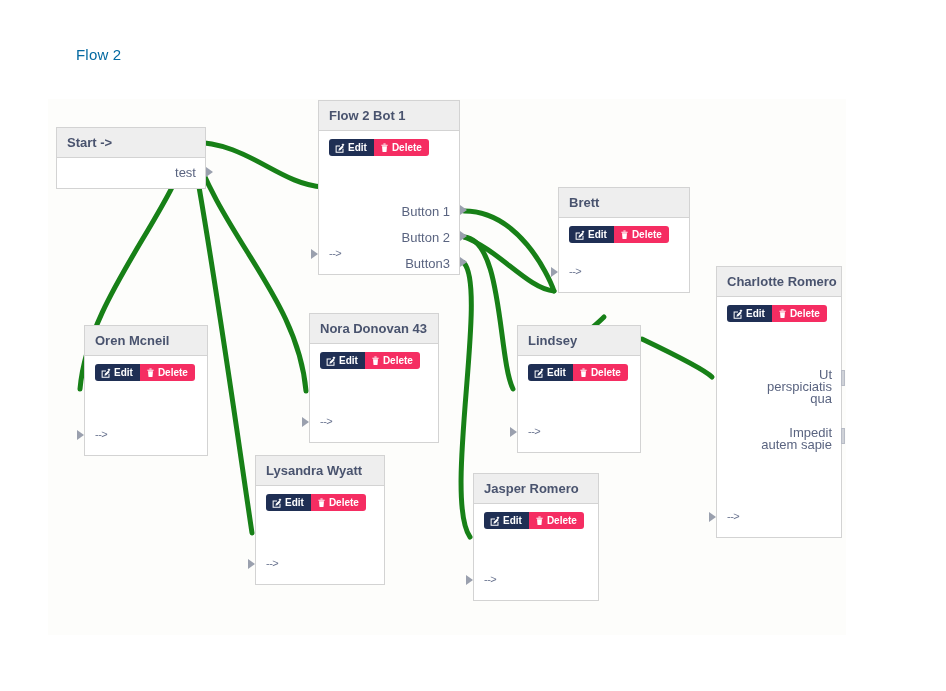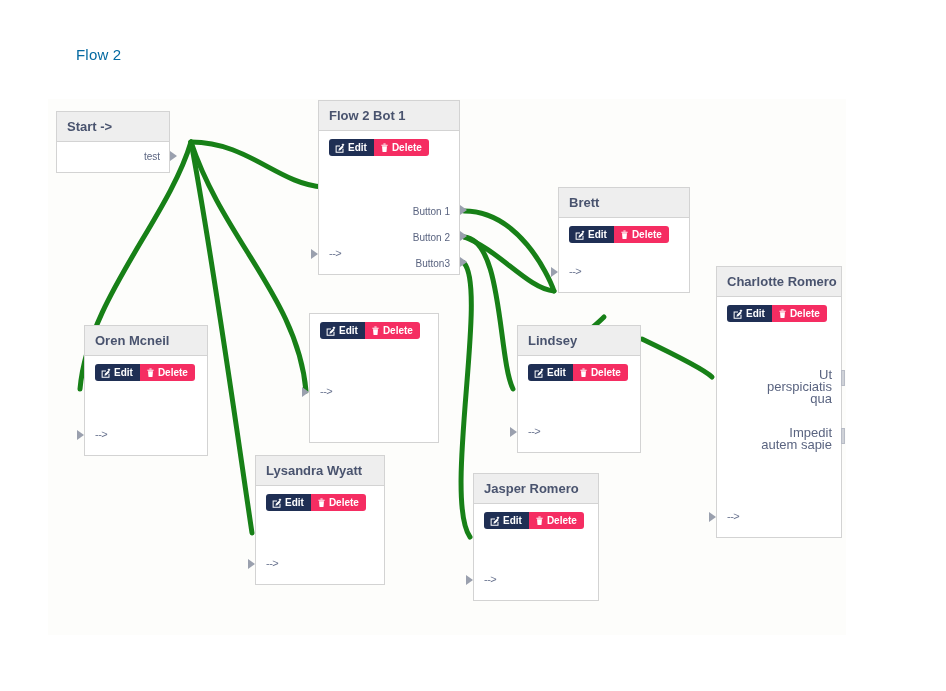--- a/index.html
+++ b/index.html
@@ -119,21 +119,21 @@
     cursor: pointer;
     border: none;
   }
   .btn-edit { background: #1f2f54; }
   .btn-delete { background: #f52d62; justify-content: flex-end; }
   .btn svg { display: block; }
 
   
   .port-row {
     position: absolute;
-    font-size: 10px;
+    font-size: 13px;
     color: #5a6480;
     white-space: nowrap;
     line-height: 13px;
   }
   .port-in {
     left: 10px;
   }
   .port-out {
     right: 9px;
     text-align: right;
@@ -194,21 +194,21 @@
         <path d="M 143 43 C 165 160 190 340 204 434" class="link-path" stroke="#178017"></path>
         <path d="M 416 112 C 470 112 500 175 506 192" class="link-path" stroke="#178017"></path>
         <path d="M 416 138 C 455 140 450 260 465 290" class="link-path" stroke="#178017"></path>
         <path d="M 416 138 C 450 150 480 190 506 192" class="link-path" stroke="#178017"></path>
         <path d="M 416 164 C 440 190 395 400 422 438" class="link-path" stroke="#178017"></path>
         <path d="M 556 218 C 548 226 540 232 533 238" class="link-path" stroke="#178017"></path>
         <path d="M 594 240 C 640 262 660 274 664 278" class="link-path" stroke="#178017"></path>
       </svg>
 
     <div id="node-layer">
-        <div class="node plain" style="left: 8px; top: 12px; width: 114px; height: 62px;">
+        <div class="node plain" style="left: 8px; top: 28px; width: 150px; height: 62px;">
           <div class="node-header">Start -&gt;</div>
           <div class="node-body">
             <div class="port-row port-out" style="top: 8px;">test</div>
             <div class="nub right" style="top: 9px;"></div>
           </div>
         </div>
         <div class="node" style="left: 270px; top: 1px; width: 142px; height: 175px;">
           <div class="node-header">Flow 2 Bot 1</div>
           <div class="node-body"><div class="btn-group">
               <button class="btn btn-edit" style="background: rgb(31, 47, 84);">
@@ -244,20 +244,21 @@
                 <svg width="9" height="10" viewBox="0 0 16 16">
                   <path fill="#ffffff" d="M2.5 2h11v2h-11z"></path>
                   <path fill="#ffffff" d="M3.6 5h8.8l-.8 9.4a1 1 0 0 1-1 .9H5.4a1 1 0 0 1-1-.9z"></path>
                   <path fill="#ffffff" d="M6 0h4v1.6H6z"></path>
                 </svg>
                 <span>Delete</span>
               </button>
             </div><div class="port-row port-in port-arrow-text" style="bottom: 14px;">--&gt;</div><div class="nub left" style="bottom: 15px;"></div></div>
         </div>
         <div class="node" style="left: 261px; top: 214px; width: 130px; height: 130px;">
+          <div class="node-header">Nora Donovan 43</div>
           <div class="node-body"><div class="btn-group">
               <button class="btn btn-edit" style="background: rgb(31, 47, 84);">
                 <svg width="10" height="10" viewBox="0 0 16 16">
                   <path fill="#ffffff" d="M1 4h7v1.6H2.6V14H12V9h1.6v6.6H1z"></path>
                   <path fill="#ffffff" d="M14.9 1.2 12.6 3.5 15 5.8l2.3-2.3z" transform="translate(-2.2,-.6)"></path>
                   <path fill="#ffffff" d="M6.2 9.3 11.6 3.9 13.9 6.2 8.5 11.6l-3 .7z"></path>
                 </svg>
                 <span>Edit</span>
               </button>
               <button class="btn btn-delete" style="background: rgb(245, 45, 98);">

